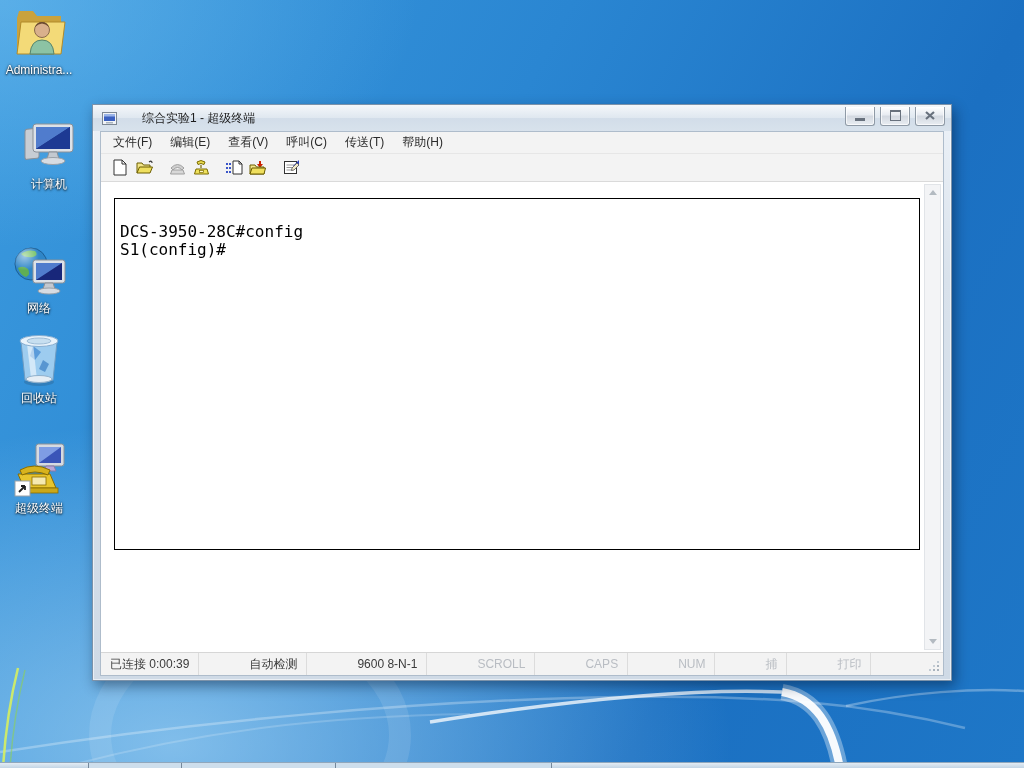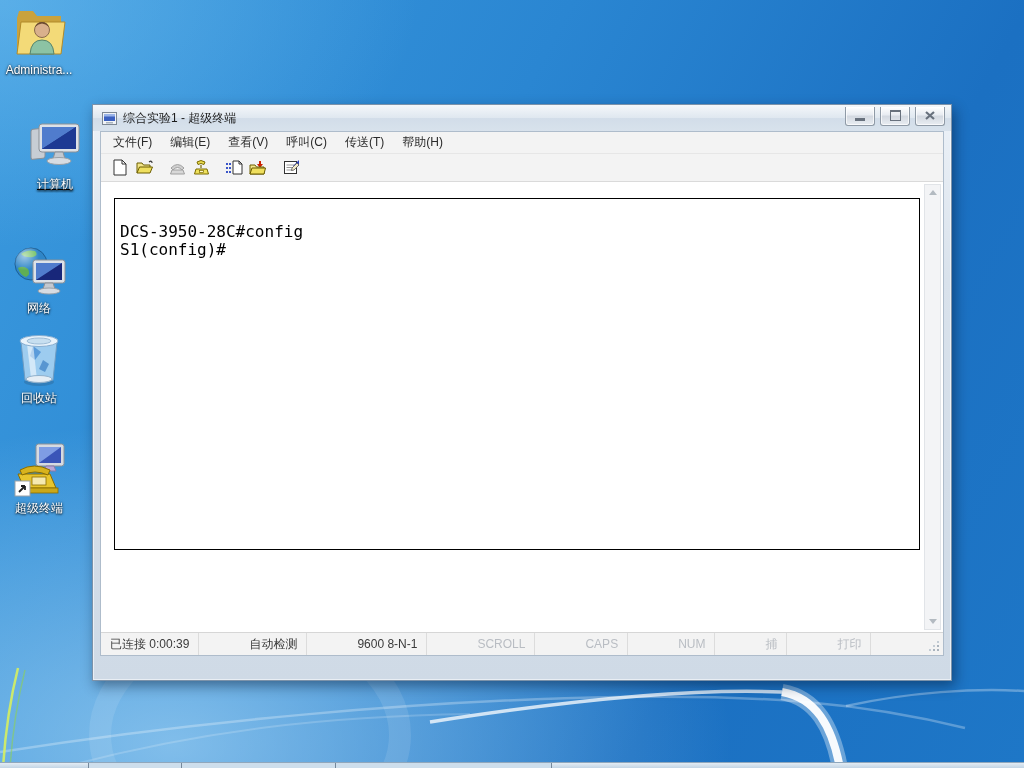--- a/index.html
+++ b/index.html
@@ -16,31 +16,31 @@
   .dicon{position:absolute;width:78px;display:flex;flex-direction:column;align-items:center;gap:1px;cursor:default;}
   .dicon .lbl{font-size:12px;color:#fff;text-shadow:0 1px 2px rgba(0,0,0,.85),0 0 3px rgba(0,0,0,.6);
               text-align:right;line-height:14px;white-space:nowrap;}
 
   
   .window{position:absolute;left:92px;top:104px;width:858px;height:575px;
     background:linear-gradient(#edf2f8,#d9e2ec 30%,#cfdae6);
     border:1px solid #7c92a9;box-shadow:3px 5px 12px rgba(0,20,45,.45), inset 0 0 0 1px rgba(255,255,255,.55);
     display:flex;flex-direction:column;}
   .titlebar{height:26px;flex:none;display:flex;align-items:center;padding:0 6px 0 9px;
-    background:linear-gradient(#f4f7fa,#e0e8f0 48%,#d2dde9 52%,#d8e2ec);}
+    background:linear-gradient(#f4f7fa,#e0e8f0 48%,#d2dde9 52%,#d8e2ec);gap:19px;}
   .appicon{width:15px;height:13px;margin-right:6px;flex:none;}
   .wtitle{font-size:12px;color:#1c1c1c;flex:1;white-space:nowrap;overflow:hidden;}
   .wbtns{display:flex;gap:5px;align-items:flex-start;margin-top:-4px;}
   .wbtn{width:28px;height:18px;border:1px solid #8f9aa6;border-radius:0 0 3px 3px;border-top:none;
     background:linear-gradient(#ffffff,#e7ebf1 45%,#d2d8e0 50%,#e9edf2);
     display:flex;align-items:center;justify-content:center;cursor:default;box-shadow:inset 0 0 0 1px rgba(255,255,255,.7);}
   .g-min{width:10px;height:3px;background:#68717d;margin-top:7px;}
   .g-max{width:9px;height:8px;border:1px solid #68717d;border-top:2px solid #68717d;background:transparent;}
 
-  .frame-inner{flex:1;margin:0 7px 24px;border:1px solid #aebccb;background:#f2f2f2;
+  .frame-inner{flex:1;margin:0 7px 4px;border:1px solid #aebccb;background:#f2f2f2;
     display:flex;flex-direction:column;min-height:0;}
   .menubar{height:21px;flex:none;background:#f3f3f3;border-bottom:1px solid #e6e6e6;
     display:flex;align-items:center;padding-left:3px;}
   .mitem{font-size:12px;color:#2a2a2a;padding:0 9px;line-height:21px;cursor:default;}
   .toolbar{height:27px;flex:none;background:#f3f3f3;border-bottom:1px solid #dadada;
     display:flex;align-items:center;padding-left:7px;}
   .tbtn{width:24px;height:23px;display:flex;align-items:center;justify-content:center;cursor:default;}
   .tgap{width:9px;}
   .content{flex:1;min-height:0;background:#ffffff;position:relative;}
   .termbox{position:absolute;left:13px;top:16px;width:806px;height:352px;border:1px solid #000;
@@ -85,21 +85,21 @@
     <svg width="56" height="58" viewBox="0 0 56 58">
       <path d="M6 14 L6 50 L50 50 L50 12 L26 12 L22 7 L8 7 Z" fill="#c9a23d"></path>
       <path d="M6 50 L10 18 L54 18 L50 50 Z" fill="#f3da78" stroke="#b18a2a" stroke-width="1"></path>
       <circle cx="31" cy="26" r="7.5" fill="#d9b08c" stroke="#8a6a4a" stroke-width="1"></circle>
       <path d="M24 23 q7 -7 14 0 q-2 -5 -7 -5 q-5 0 -7 5" fill="#6b4a2f"></path>
       <path d="M19 50 q1 -14 12 -14 q11 0 12 14 Z" fill="#8cc3a4" stroke="#55836b" stroke-width="1"></path>
     </svg>
     <div class="lbl">Administra...</div>
   </div>
 
-  <div class="dicon" style="top:118px;left:16px;text-decoration:underline;">
+  <div class="dicon" style="top:118px;left:10px;">
     <svg width="56" height="58" viewBox="0 0 56 58">
       <rect x="4" y="12" width="14" height="30" rx="2" fill="#c7cdd4" stroke="#8a9097" transform="skewY(-6)"></rect>
       <rect x="12" y="6" width="40" height="28" rx="3" fill="#dde2e8" stroke="#8a9097"></rect>
       <rect x="15" y="9" width="34" height="22" fill="#18277a"></rect>
       <path d="M15 9 L49 9 L15 31 Z" fill="rgba(90,140,220,.85)"></path>
       <path d="M15 31 L49 9 L49 31 Z" fill="rgba(30,60,150,.9)"></path>
       <path d="M28 34 h8 l2 7 h-12 Z" fill="#c3c9d0" stroke="#8a9097"></path>
       <ellipse cx="32" cy="43" rx="12" ry="3.5" fill="#d7dce2" stroke="#9aa1a8"></ellipse>
     </svg>
     <div class="lbl">计算机</div>

